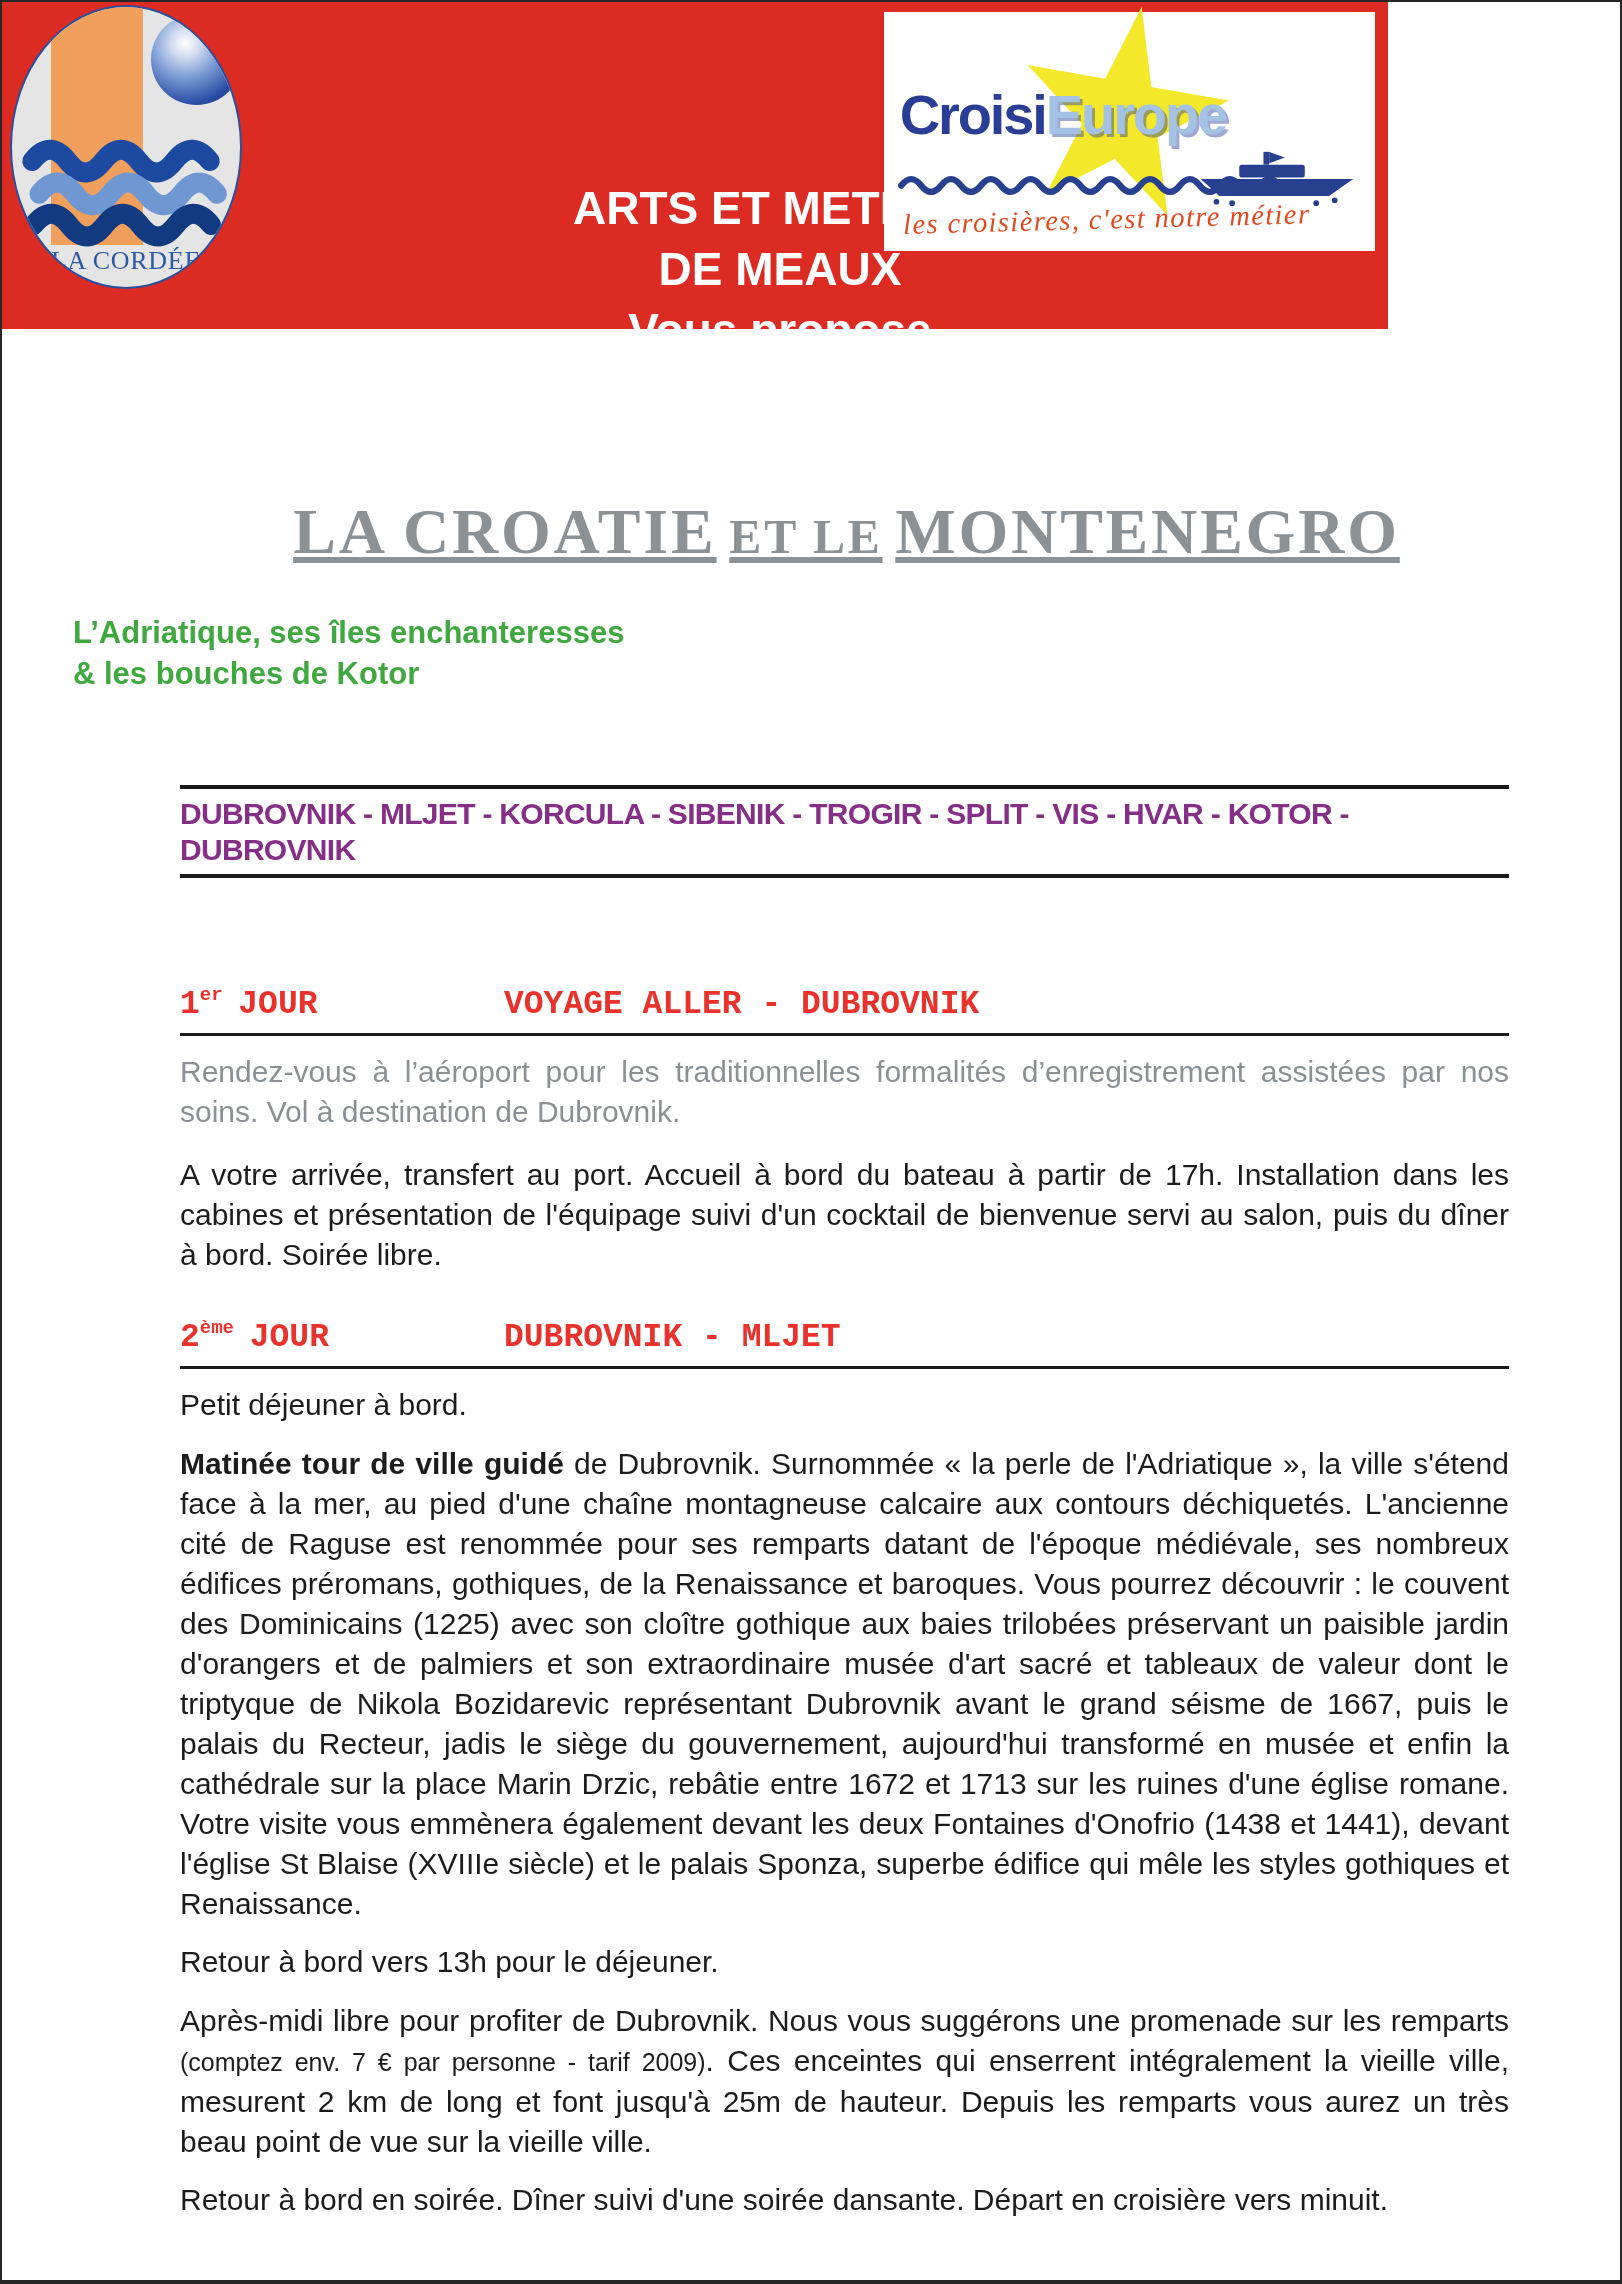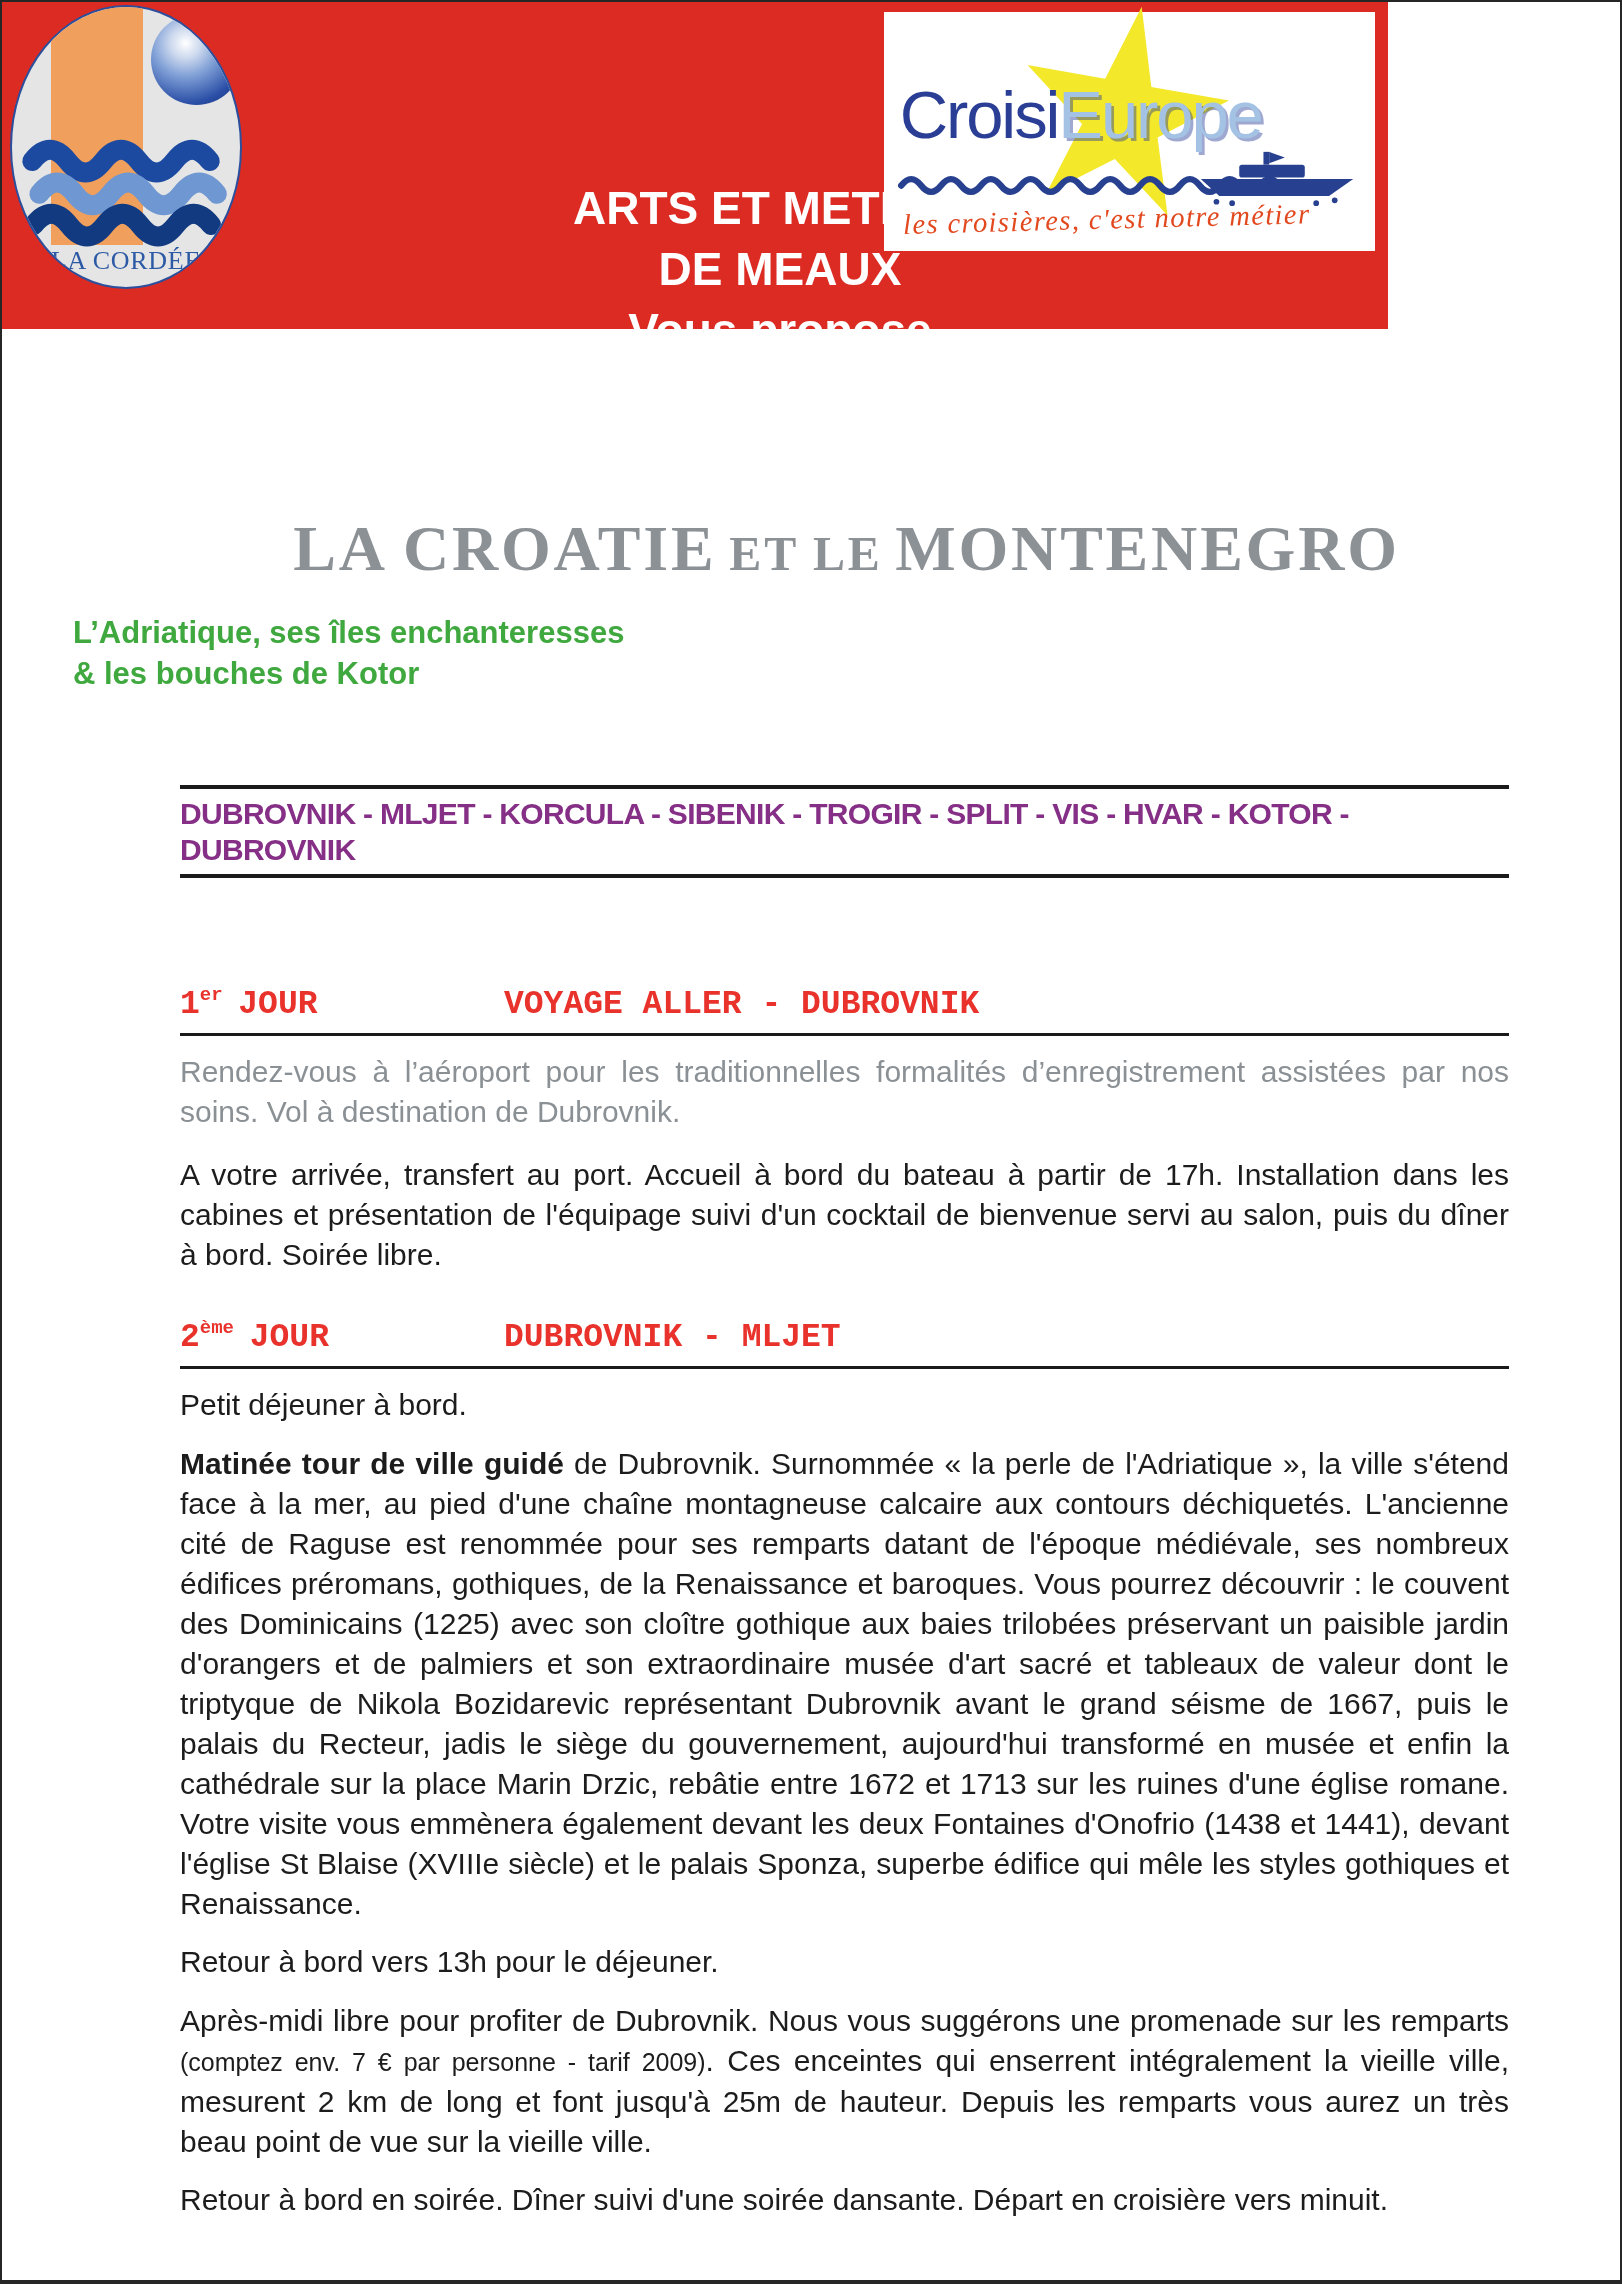--- a/index.html
+++ b/index.html
@@ -27,33 +27,33 @@
     background:radial-gradient(circle at 38% 32%, #ffffff 0%, #cdd9ee 18%, #7f9fd6 40%, #2a4ea6 72%, #16306e 100%);}
   .cordee-waves{position:absolute; left:5.7px; top:127px; width:216px; height:114px;}
   .cordee-label{position:absolute; left:0; top:239px; width:100%; text-align:center;
     font-family:"Liberation Serif", serif; font-size:26px; letter-spacing:0.7px; color:var(--cordee-blue);}
   
   .croisi{position:absolute; left:882px; top:10px; width:491px; height:239px; background:#ffffff; z-index:2;}
   .croisi-star{position:absolute; left:132px; top:-7.1px; width:213px; height:221px;
     background:var(--star-yellow); transform:rotate(10deg);
     clip-path:polygon(50% 0%,61% 35%,98% 35%,68% 57%,79% 91%,50% 70%,21% 91%,32% 57%,2% 35%,39% 35%);
     filter:drop-shadow(5px 3.6px 0 #c9b926);}
-  .croisi-word{position:absolute; left:15.7px; top:63px; white-space:nowrap; font-weight:normal;
-    font-size:67px; letter-spacing:-2.1px; line-height:80px;}
+  .croisi-word{position:absolute; left:15.7px; top:63px; white-space:nowrap; font-weight:bold;
+    font-size:56px; letter-spacing:-2.1px; line-height:80px;}
   .croisi-word .w1{color:var(--croisi-dark);}
   .croisi-word .w2{color:var(--croisi-light); text-shadow:2.8px 2.8px 0 rgba(42,62,150,0.45);}
   .croisi-waveline{position:absolute; left:12.8px; top:155px; width:398px; height:28.5px;}
   .croisi-ship{position:absolute; right:15.7px; top:137px; width:164px; height:57px;}
   .croisi-tagline{position:absolute; left:18.5px; top:191px; width:455px;
     font-family:"Liberation Serif", serif; font-style:italic; font-size:28.5px; letter-spacing:1.4px;
     color:var(--tagline-orange); transform:rotate(-1.5deg); white-space:nowrap;}
   
-  .main-title{position:absolute; left:71px; right:0; top:491px; margin:17px; text-align:center;
+  .main-title{position:absolute; left:71px; right:0; top:491px; margin:0; text-align:center;
     font-family:"Liberation Serif", serif; font-weight:bold; color:var(--title-gray);
-    font-size:64px; letter-spacing:2.8px; line-height:78px;}
+    font-size:64px; letter-spacing:2.8px; line-height:78px;text-decoration:underline;}
   .main-title .small{font-size:48px; margin:0 12.8px;}
   .subtitle{position:absolute; left:71px; right:0; top:610px; 
     color:var(--green); font-weight:bold; font-size:31px; line-height:41px;}
   .itinerary{position:absolute; left:178px; top:783px; width:1329px;
     border-top:4.3px solid var(--rule); border-bottom:4.3px solid var(--rule);
     padding:7.1px 0 5.7px 0; text-align:left; color:var(--purple); font-weight:bold;
     font-size:30px; letter-spacing:-0.7px; line-height:36px;}
   
   .section{position:absolute; left:178px; width:1329px;}
   .section-1{top:972px;}

